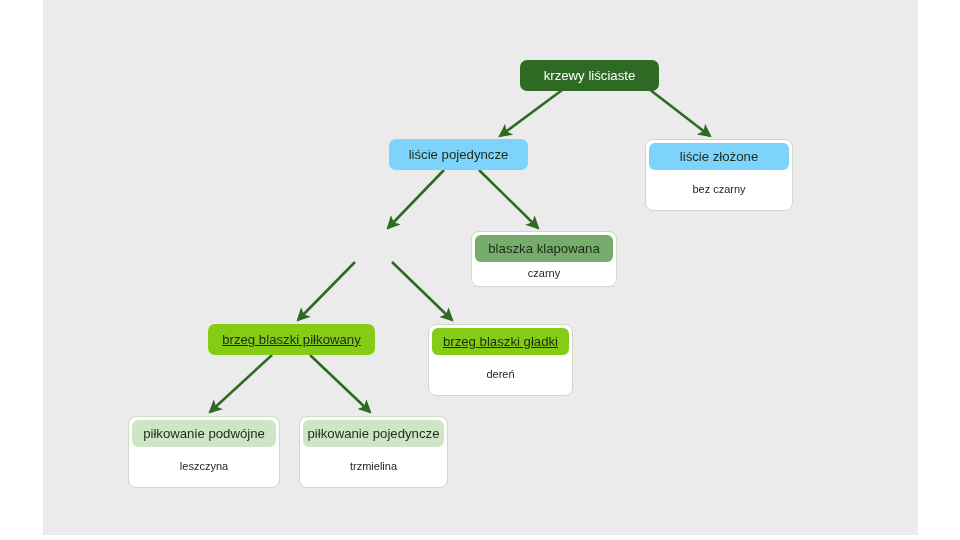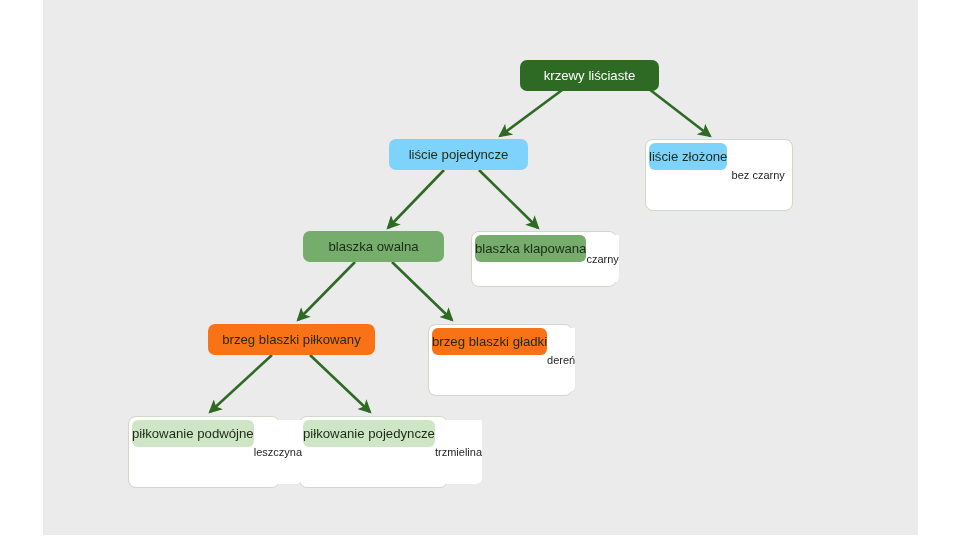--- a/index.html
+++ b/index.html
@@ -64,21 +64,21 @@
   
   .card {
     width: 100%;
     height: 100%;
     background: #ffffff;
     border: 1px solid #cfd9c6;
     border-radius: 8px;
     padding: 3px;
     box-sizing: border-box;
     display: flex;
-    flex-direction: row;
+    flex-direction: column;
   }
   .card-head {
     border-radius: 6px;
     display: flex;
     align-items: center;
     justify-content: center;
     font-size: 13.2px;
     white-space: nowrap;
     height: 27px;
     flex: 0 0 27px;
@@ -92,21 +92,21 @@
     color: #262626;
     background: #ffffff;
     border-radius: 0 0 6px 6px;
     white-space: nowrap;
   }
 
   
   .lvl0 { background: #2f6a25; color: #ffffff; }
   .lvl1 { background: #7dd3fc; color: #1d2b17; }
   .lvl2 { background: #76ac6c; color: #1d2b17; }
-  .lvl3 { background: #f97316; color: #1d2b17; }
+  .lvl3 { background: #84cc16; color: #1d2b17; text-decoration: underline; }
   .lvl4 { background: #cfe6c6; color: #1d2b17; }
 </style>
 </head>
 <body>
 
 <div id="stage">
 
   <div id="canvas"></div>
 
   <svg id="edges" viewBox="0 0 960 540" xmlns="http://www.w3.org/2000/svg">
@@ -143,23 +143,20 @@
     <div class="pill lvl1">liście pojedyncze</div>
   </div>
 
   <div class="node" style="left:645px; top:139px; width:148px; height:72px;">
     <div class="card">
       <div class="card-head lvl1">liście złożone</div>
       <div class="card-body">bez czarny</div>
     </div>
   </div>
 
-  <div class="node" style="left:303px; top:231px; width:141px; height:31px;">
-    <div class="pill lvl2">blaszka owalna</div>
-  </div>
 
   <div class="node" style="left:471px; top:231px; width:146px; height:56px;">
     <div class="card">
       <div class="card-head lvl2">blaszka klapowana</div>
       <div class="card-body">czarny</div>
     </div>
   </div>
 
   <div class="node" style="left:208px; top:324px; width:167px; height:31px;">
     <div class="pill lvl3">brzeg blaszki piłkowany</div>

